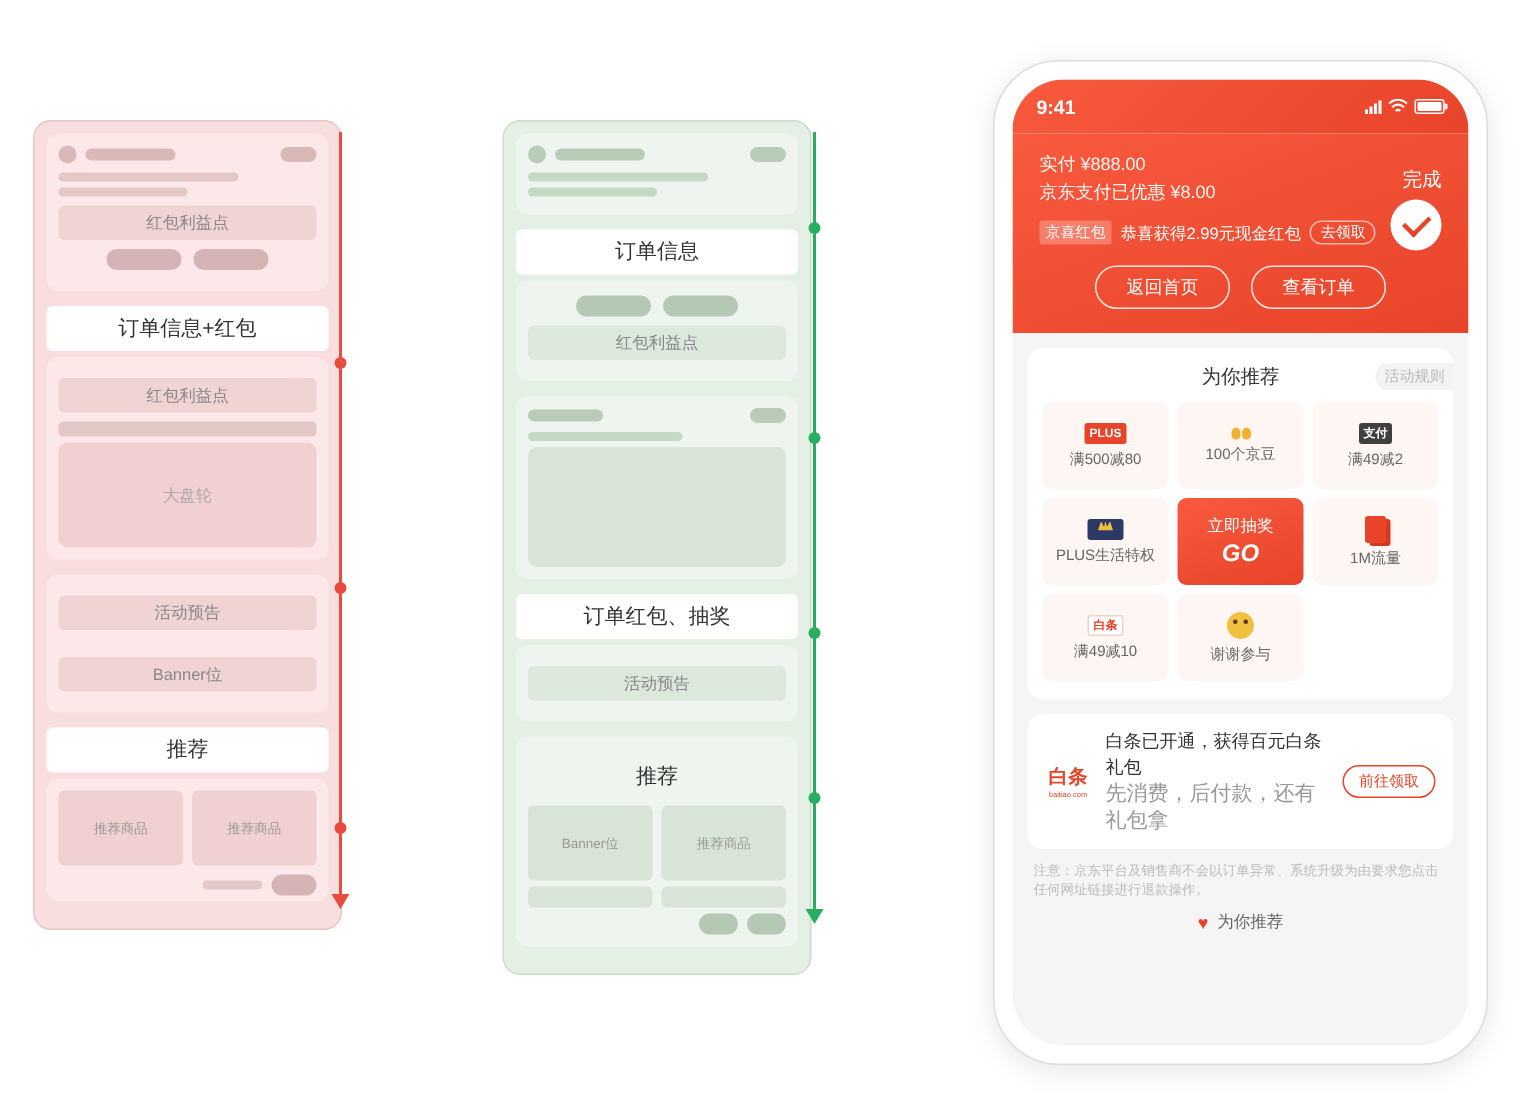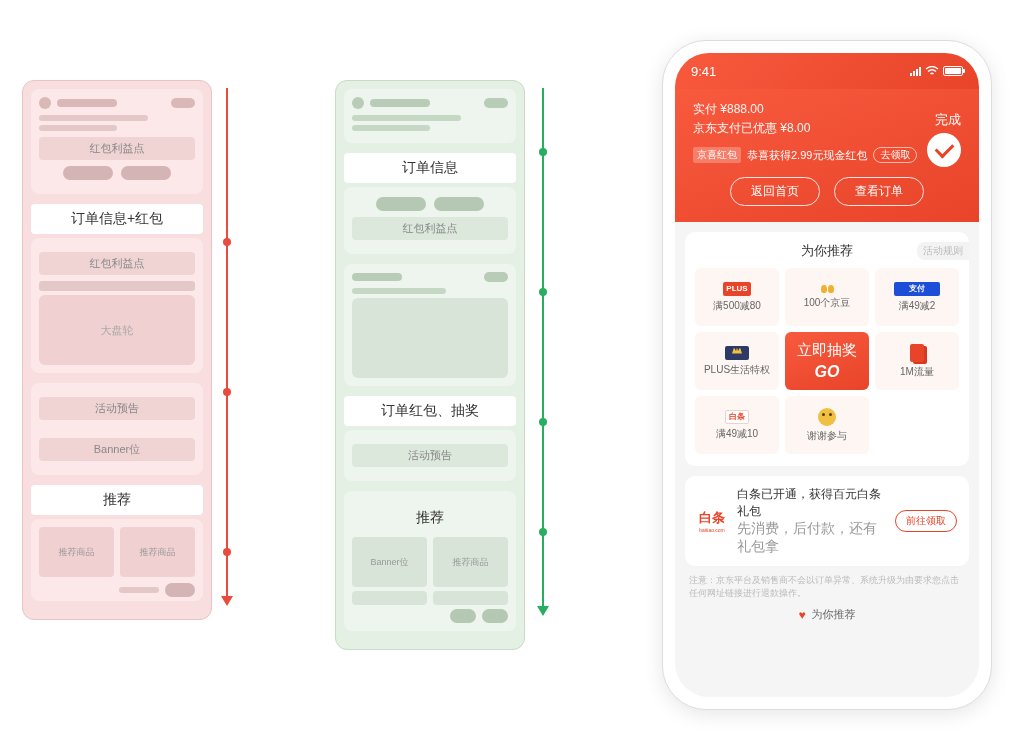--- a/index.html
+++ b/index.html
@@ -1,19 +1,19 @@
 <!DOCTYPE html>
 <html><head>
 <meta charset="utf-8">
 <style>
 * { margin: 0; padding: 0; box-sizing: border-box; }
 body { font-family: -apple-system, "PingFang SC", "Microsoft YaHei", sans-serif; background: #fff; width: 1025px; height: 740px; position: relative; }
 
 
-.wireframe { position: absolute; width: 190px; border-radius: 12px; padding: 8px; }
+.wireframe { position: absolute; width: 206px; border-radius: 12px; padding: 8px; }
 .wf-red { left: 22px; top: 80px; background: #f8dede; border: 1px solid #e8c4c4; }
 .wf-green { left: 335px; top: 80px; background: #e4f0e4; border: 1px solid #c8dcc8; }
 
 .wf-card { background: rgba(255,255,255,0.5); border-radius: 8px; padding: 8px; margin-bottom: 10px; }
 .wf-red .wf-card { background: #fce8e8; }
 .wf-green .wf-card { background: #eef5ee; }
 
 .wf-header-row { display: flex; align-items: center; gap: 6px; margin-bottom: 6px; }
 .wf-dot { width: 12px; height: 12px; border-radius: 50%; }
 .wf-red .wf-dot { background: #dbb8b8; }
@@ -57,21 +57,21 @@
 .arrow-red .arrow-head { border-top: 10px solid #e74c3c; }
 .arrow-green .arrow-head { border-top: 10px solid #27ae60; }
 .arrow-dot { position: absolute; width: 8px; height: 8px; border-radius: 50%; left: -3px; }
 .arrow-red .arrow-dot { background: #e74c3c; }
 .arrow-green .arrow-dot { background: #27ae60; }
 
 
 .phone { position: absolute; left: 662px; top: 40px; width: 330px; height: 670px; background: #fff; border-radius: 44px; border: 1px solid #ddd; box-shadow: 0 4px 20px rgba(0,0,0,0.1); overflow: hidden; }
 .phone-inner { position: absolute; left: 12px; right: 12px; top: 12px; bottom: 12px; border-radius: 34px; overflow: hidden; background: #f5f5f5; }
 
-.status-bar { height: 36px; background: linear-gradient(135deg, #f85a3e, #e8442a); color: #fff; display: flex; align-items: center; justify-content: space-between; padding: 0 16px; font-size: 13px; font-weight: 400; }
+.status-bar { height: 36px; background: linear-gradient(135deg, #f85a3e, #e8442a); color: #fff; display: flex; align-items: center; justify-content: space-between; padding: 0 16px; font-size: 13px; font-weight: 700; }
 .status-icons { display: flex; gap: 4px; align-items: center; }
 
 .pay-header { background: linear-gradient(160deg, #f85a3e, #e8442a); color: #fff; padding: 10px 18px 16px; position: relative; }
 .done-link { position: absolute; right: 18px; top: 22px; font-size: 13px; }
 .pay-title { font-size: 20px; font-weight: 500; margin-bottom: 8px; }
 .pay-row { font-size: 12px; opacity: 0.95; margin: 2px 0; }
 .check-circle { position: absolute; right: 18px; top: 44px; width: 34px; height: 34px; border-radius: 50%; background: #fff; display: flex; align-items: center; justify-content: center; }
 .check-circle::after { content: ""; width: 14px; height: 8px; border-left: 3px solid #e8442a; border-bottom: 3px solid #e8442a; transform: rotate(-45deg); margin-top: -3px; }
 
 .redpacket-line { font-size: 11px; margin-top: 10px; display: flex; align-items: center; gap: 6px; }
@@ -83,41 +83,41 @@
 
 .lottery-card { background: #fff; margin: 10px; border-radius: 10px; padding: 10px 10px 12px; }
 .lottery-head { display: flex; justify-content: center; align-items: center; position: relative; margin-bottom: 8px; }
 .lottery-title { font-size: 13px; color: #333; }
 .lottery-rules { position: absolute; right: 0; font-size: 10px; color: #bbb; background: #f3f3f3; border-radius: 8px 0 0 8px; padding: 2px 6px; margin-right:-10px;text-align:center; }
 
 .lottery-grid { display: grid; grid-template-columns: repeat(3, 1fr); gap: 6px; }
 .lot-cell { background: #fdf6f2; border-radius: 6px; height: 58px; display: flex; flex-direction: column; align-items: center; justify-content: center; gap: 3px; }
 .lot-cell.center { background: linear-gradient(160deg, #f85a3e, #e8442a); color: #fff; }
 .lot-label { font-size: 10px; color: #666; }
-.lot-cell.center .lot-label { color: #fff; font-size: 15px; }
+.lot-cell.center .lot-label { color: #fff; font-size: 11px; }
 .lot-cell.center .lot-go { font-style: italic; font-size: 16px; font-weight: 600; }
 
 .baitiao-card { background: #fff; margin: 0 10px 8px; border-radius: 10px; padding: 10px 12px; display: flex; align-items: center; gap: 10px; }
 .bt-logo { width: 30px; height: 24px; display:flex; flex-direction:column; align-items:center; justify-content:center; }
 .bt-logo-text { font-size:13px; color:#e8442a; font-weight:700; }
 .bt-logo-sub { font-size:5px; color:#e8442a; }
 .bt-text { flex: 1; }
 .bt-title { font-size: 12px; color: #333; }
 .bt-sub { font-size: 14px; color: #999; }
 .bt-btn { border: 1px solid #e8442a; color: #e8442a; border-radius: 12px; padding: 3px 10px; font-size: 10px; }
 
 .notice { font-size: 9px; color: #bbb; padding: 0 14px; line-height: 1.4; }
 
 .recommend-sep { display: flex; align-items: center; justify-content: center; gap: 6px; margin-top: 8px; font-size: 11px; color: #666; }
 .heart-icon { color: #e8442a; font-size: 12px; }
 
 .ic-plus { background:#e8442a; color:#fff; font-size:8px; font-weight:700; display:flex; align-items:center; justify-content:center; width:28px; height:14px; border-radius:2px; }
 .ic-gold { display:flex; gap:1px; }
 .ic-gold span { width:6px; height:8px; background:#f0b030; border-radius:50% 50% 40% 40%; }
-.ic-pay { background:#1d4ed8; color:#fff; font-size:8px; font-weight:700; display:flex; align-items:center; justify-content:center; width:46px; height:14px; border-radius:2px; }
+.ic-pay { background:#404040; color:#fff; font-size:8px; font-weight:700; display:flex; align-items:center; justify-content:center; width:22px; height:14px; border-radius:2px; }
 .ic-crown { background:#2d3a66; width:24px; height:14px; border-radius:2px; position:relative; }
 .ic-crown::after { content:""; position:absolute; top:2px; left:50%; transform:translateX(-50%); width:10px; height:6px; background:#f0c040; clip-path: polygon(0 100%, 20% 0, 40% 60%, 50% 0, 60% 60%, 80% 0, 100% 100%); }
 .ic-card { background:#e8442a; width:14px; height:18px; border-radius:2px; box-shadow: 3px 2px 0 #d63820; }
 .ic-bt { background:#fff; color:#e8442a; font-size:8px; font-weight:700; display:flex; align-items:center; justify-content:center; width:24px; height:14px; border-radius:2px; border:1px solid #f0d0c8; }
 .ic-face { width:18px; height:18px; background:#f0c040; border-radius:50%; position:relative; }
 .ic-face::before { content:""; position:absolute; width:3px; height:3px; background:#5a3810; border-radius:50%; top:5px; left:4px; box-shadow: 7px 0 0 #5a3810; }
 .ic-gift { width:18px; height:14px; background:#e8442a; border-radius:2px; position:relative; }
 .ic-gift::before { content:""; position:absolute; top:-4px; left:3px; width:5px; height:5px; border:1.5px solid #e8442a; border-radius:50% 50% 0 50%; background:transparent; }
 .ic-gift::after { content:""; position:absolute; top:-4px; right:3px; width:5px; height:5px; border:1.5px solid #e8442a; border-radius:50% 50% 50% 0; background:transparent; }
 

